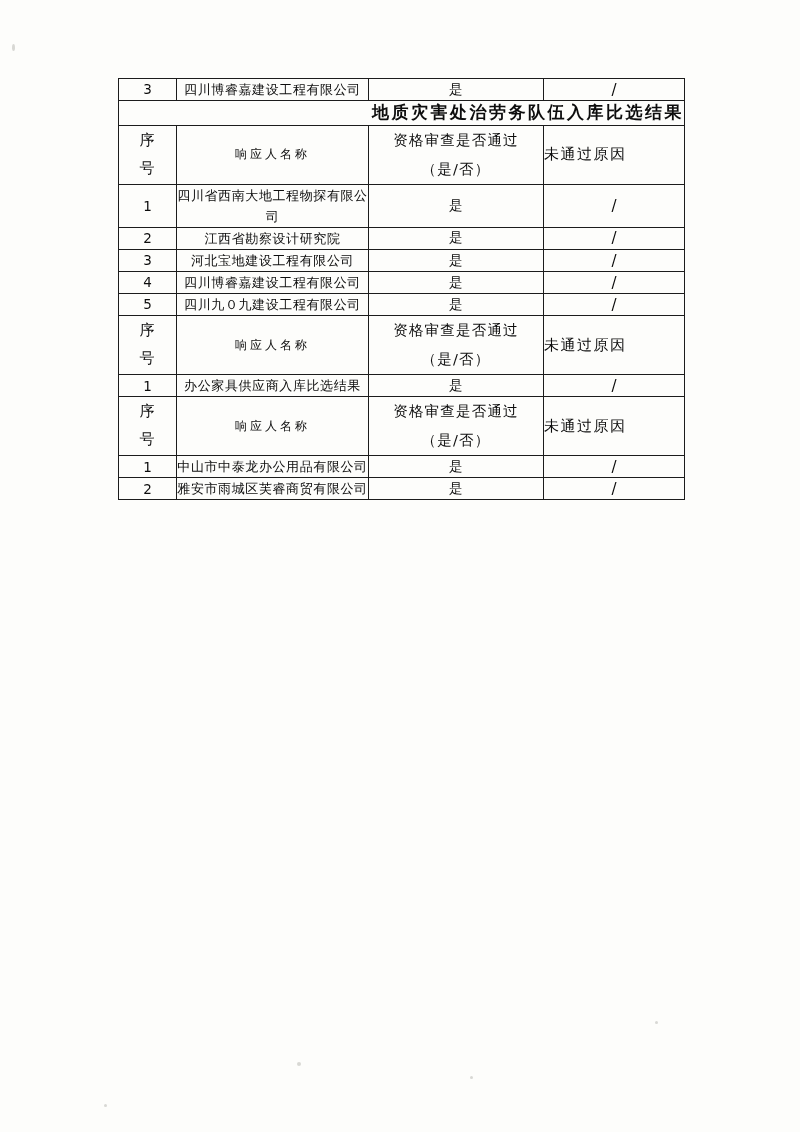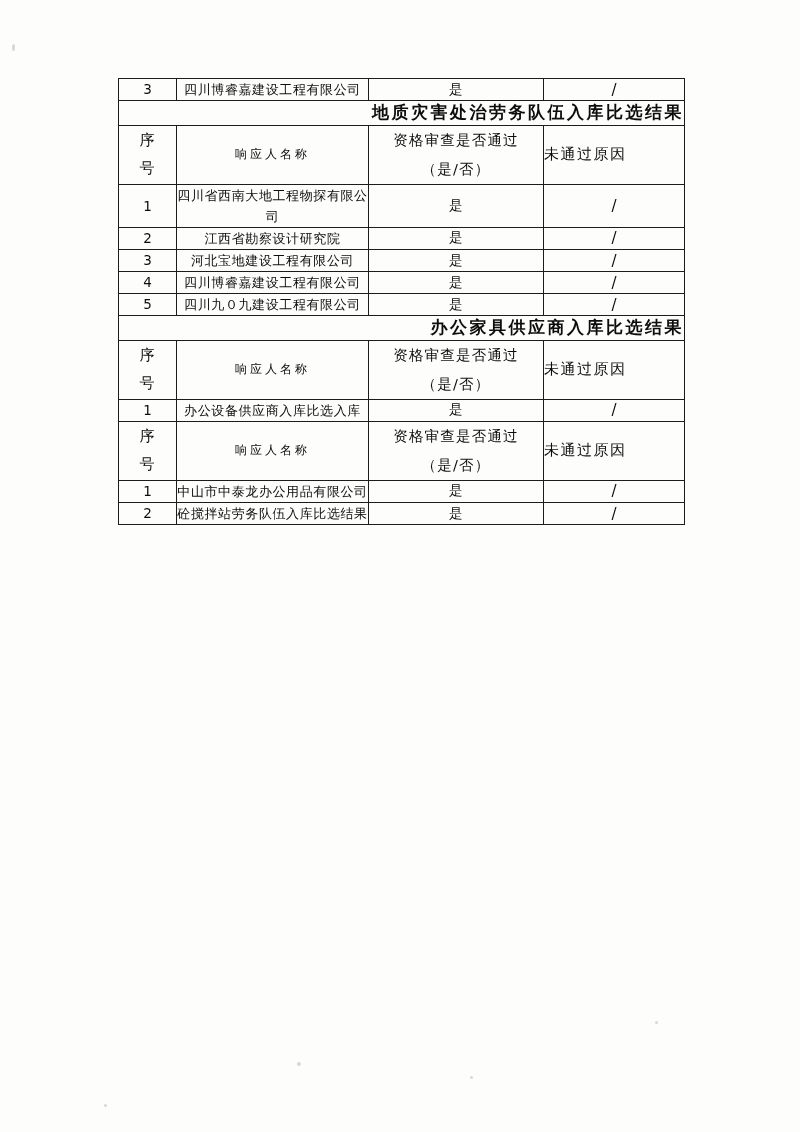--- a/index.html
+++ b/index.html
@@ -178,40 +178,37 @@
         <td class="cell-center">是</td>
         <td class="cell-slash">/</td>
       </tr>
       <tr>
         <td class="cell-idx">5</td>
         <td class="cell-name">四川九０九建设工程有限公司</td>
         <td class="cell-center">是</td>
         <td class="cell-slash">/</td>
       </tr>
 
-      <tr>
-        <td class="section-title" colspan="4">办公家具供应商入库比选结果</td>
-      </tr>
 
       <tr>
         <td class="hdr-idx">
           <span>序</span>
           <span>号</span>
         </td>
         <td class="hdr-name">响应人名称</td>
         <td class="hdr-pass">
           <span>资格审查是否通过</span>
           <span>（是/否）</span>
         </td>
         <td class="hdr-reason">未通过原因</td>
       </tr>
 
       <tr>
         <td class="cell-idx">1</td>
-        <td class="cell-name">办公设备供应商入库比选入库</td>
+        <td class="cell-name">办公家具供应商入库比选结果</td>
         <td class="cell-center">是</td>
         <td class="cell-slash">/</td>
       </tr>
 
 
       <tr>
         <td class="hdr-idx">
           <span>序</span>
           <span>号</span>
         </td>
@@ -224,21 +221,21 @@
       </tr>
 
       <tr>
         <td class="cell-idx">1</td>
         <td class="cell-name">中山市中泰龙办公用品有限公司</td>
         <td class="cell-center">是</td>
         <td class="cell-slash">/</td>
       </tr>
       <tr>
         <td class="cell-idx">2</td>
-        <td class="cell-name">砼搅拌站劳务队伍入库比选结果</td>
+        <td class="cell-name">雅安市雨城区芙睿商贸有限公司</td>
         <td class="cell-center">是</td>
         <td class="cell-slash">/</td>
       </tr>
 
 
     </tbody>
   </table>
 </div>
 
 </body></html>

